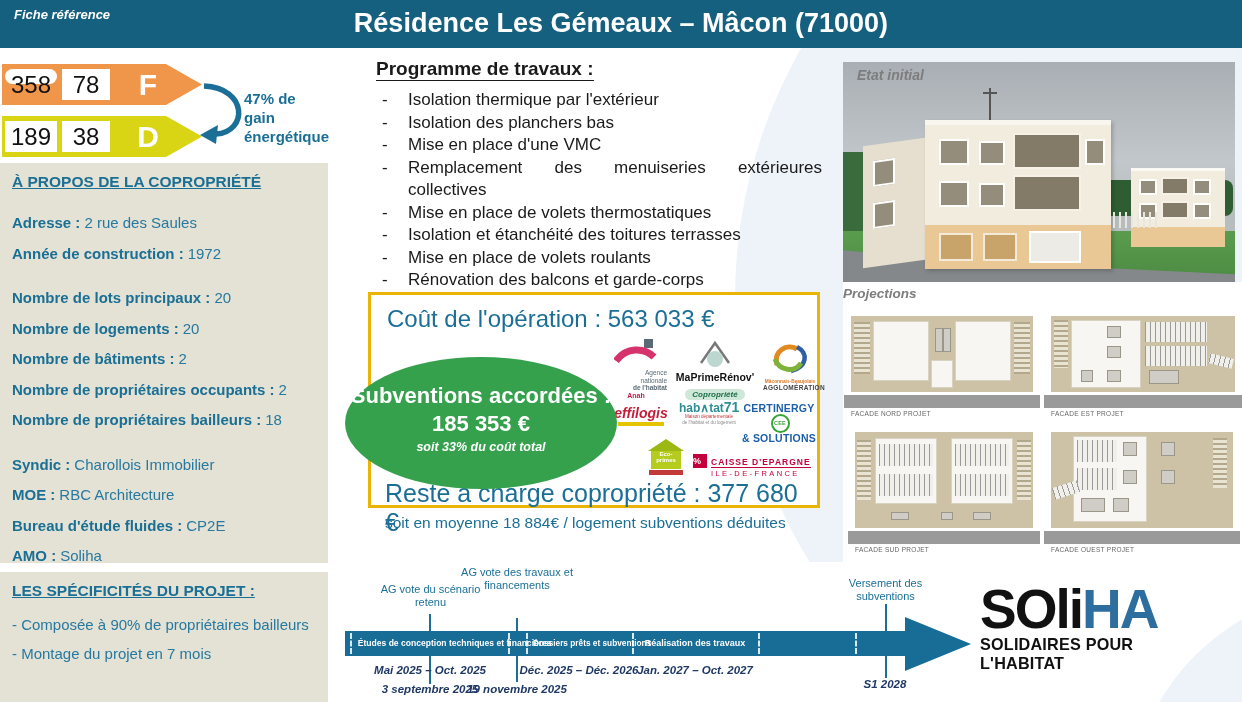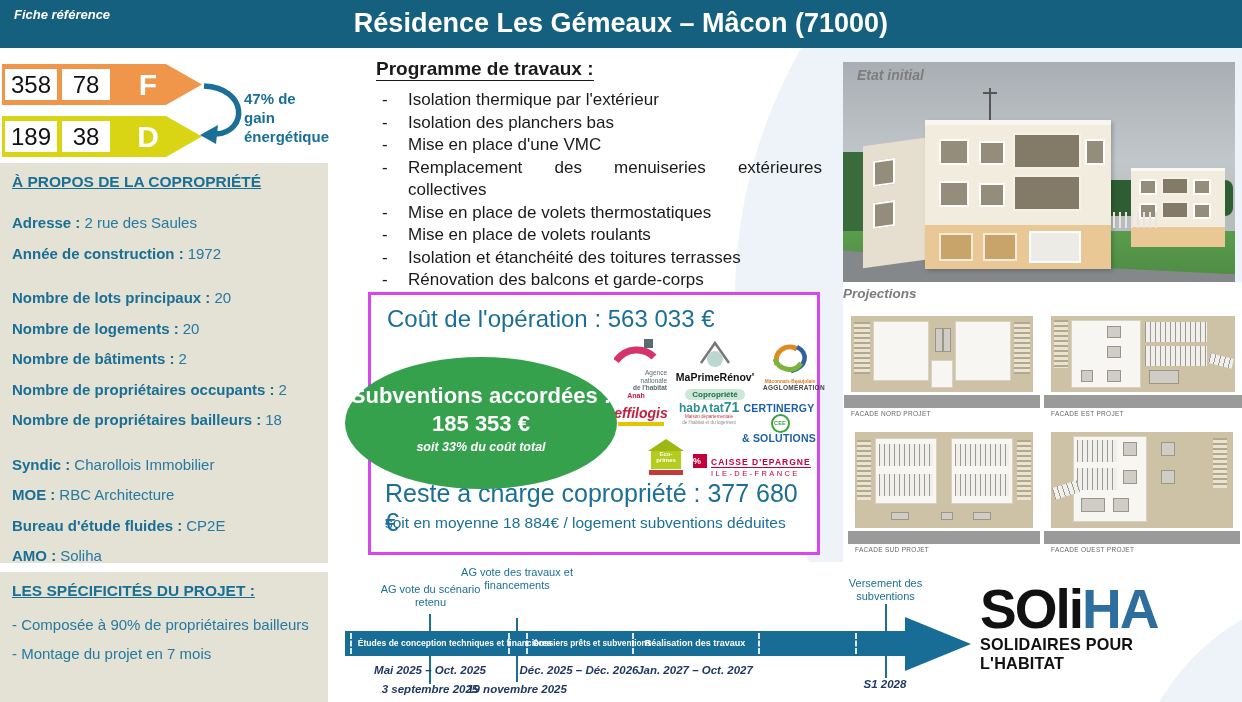--- a/index.html
+++ b/index.html
@@ -33,36 +33,36 @@
   .spec-item{color:#2679a0;font-size:15px;margin-bottom:12px;}
 
   
   .works{position:absolute;left:376px;top:58px;width:446px;z-index:2;}
   .works-title{font-size:19px;font-weight:600;color:#1a1a1a;border-bottom:1.5px solid #1a1a1a;display:inline-block;margin-bottom:8px;}
   .work-item{position:relative;padding-left:32px;font-size:17px;color:#1a1a1a;line-height:22.5px;}
   .work-item::before{content:"-";position:absolute;left:6px;}
   .work-item.justify{text-align:justify;}
 
   
-  .costbox{position:absolute;left:368px;top:292px;width:452px;height:263px;background:#fff;border:3px solid #d946ef;z-index:2;box-sizing:border-box;}
+  .costbox{position:absolute;left:368px;top:292px;width:452px;height:216px;background:#fff;border:3px solid #eab308;z-index:2;box-sizing:border-box;}
   .cost-op{position:absolute;left:16px;top:10px;font-size:24px;color:#1b6f96;font-weight:500;}
   .ellipse{position:absolute;left:-26px;top:62px;width:272px;height:132px;border-radius:50%;background:#35a14d;z-index:4;text-align:center;color:#fff;}
   .ell-l1{font-size:22px;font-weight:600;margin-top:26px;}
   .ell-l2{font-size:22px;font-weight:600;margin-top:2px;}
   .ell-l3{font-size:12.5px;font-style:italic;font-weight:700;margin-top:3px;}
   .rest{position:absolute;left:14px;top:184px;font-size:25px;color:#1b6f96;font-weight:500;}
   .rest-note{position:absolute;left:14px;top:219px;font-size:15.5px;color:#1b6f96;}
 
   
   .logos{position:absolute;left:232px;top:40px;width:214px;height:180px;}
   .logo{position:absolute;text-align:center;}
   .anah-txt{font-size:6.5px;color:#5a6a74;line-height:7.5px;text-align:right;}
   .anah-tag{font-size:7px;color:#c51a4a;font-weight:700;}
   .mpr-name{font-size:10.5px;font-weight:700;color:#111;}
-  .mpr-badge{display:inline-block;background:#cfe7d8;color:#1a6e46;font-size:8px;font-weight:700;border-radius:7px;padding:1px 7px;margin-top:1px;}
+  .mpr-badge{display:inline-block;background:#cfe7d8;color:#1a6e46;font-size:8px;font-weight:700;border-radius:7px;padding:1px 7px;margin-top:1px;font-style:italic;}
   .mba-l1{font-size:4.8px;color:#e07820;font-weight:700;}
   .mba-l2{font-size:6.5px;color:#444;font-weight:700;letter-spacing:.3px;}
   .effi{font-size:14px;font-weight:800;font-style:italic;color:#c41e3a;}
   .effi-bar{height:4px;width:46px;background:#e4c400;margin:1px auto 0 auto;}
   .h71{font-size:12px;font-weight:700;color:#2d8f93;line-height:12px;}
   .h71 .num{font-size:14px;}
   .h71-sub{font-size:4.6px;color:#c23a3a;line-height:5.5px;}
   .cert{font-size:10.5px;font-weight:800;color:#1b5fa8;line-height:11px;letter-spacing:.2px;}
   .cee{display:inline-block;width:15px;height:15px;border:2px solid #3aa33a;border-radius:50%;color:#3aa33a;font-size:5.5px;font-weight:700;line-height:15px;vertical-align:middle;margin-left:2px;}
   .eco-house{width:30px;height:18px;background:#b5cc1e;margin:0 auto;position:relative;}
@@ -121,21 +121,21 @@
     </div>
   <div class="corner-circle"></div>
 
   <div class="header">
     <div class="tag">Fiche référence</div>
     <div class="title">Résidence Les Gémeaux – Mâcon (71000)</div>
   </div>
 
   <div>
     <div class="en-arrow" style="left:2px;top:64px;width:200px;background:#f0964b;"></div>
-    <div class="en-box" style="left:5px;top:69px;width:52px;height:31px;">358</div>
+    <div class="en-box" style="left:5px;top:69px;width:52px;height:15px;border-radius:13px;">358</div>
     <div class="en-box" style="left:62px;top:69px;width:48px;height:31px;">78</div>
     <div class="en-letter" style="left:118px;top:64px;">F</div>
 
     <div class="en-arrow" style="left:2px;top:116px;width:200px;background:#d9d414;"></div>
     <div class="en-box" style="left:5px;top:121px;width:52px;height:31px;">189</div>
     <div class="en-box" style="left:62px;top:121px;width:48px;height:31px;">38</div>
     <div class="en-letter" style="left:118px;top:116px;">D</div>
 
     <svg class="abs" style="left:196px;top:74px;z-index:2;" width="62" height="74">
       <path d="M 8 12 C 52 14 52 58 20 60" stroke="#1b6f96" stroke-width="5.5" fill="none"></path>
@@ -167,22 +167,22 @@
     <div class="spec-item">- Montage du projet en  7 mois</div>
   </div>
 
   <div class="works">
     <div class="works-title">Programme de travaux :</div>
     <div class="work-item">Isolation thermique par l'extérieur</div>
     <div class="work-item">Isolation des planchers bas</div>
     <div class="work-item">Mise en place d'une VMC</div>
     <div class="work-item justify">Remplacement des menuiseries extérieures collectives</div>
     <div class="work-item">Mise en place de volets thermostatiques</div>
+    <div class="work-item">Isolation et étanchéité des toitures terrasses</div>
     <div class="work-item">Mise en place de volets roulants</div>
-    <div class="work-item">Isolation et étanchéité des toitures terrasses</div>
     <div class="work-item">Rénovation des balcons et garde-corps</div>
   </div>
 
   <div class="costbox">
     <div class="cost-op">Coût de l'opération : 563 033 €</div>
 
     <div class="ellipse">
       <div class="ell-l1">Subventions accordées :</div>
       <div class="ell-l2">185 353 €</div>
       <div class="ell-l3">soit 33% du coût total</div>

